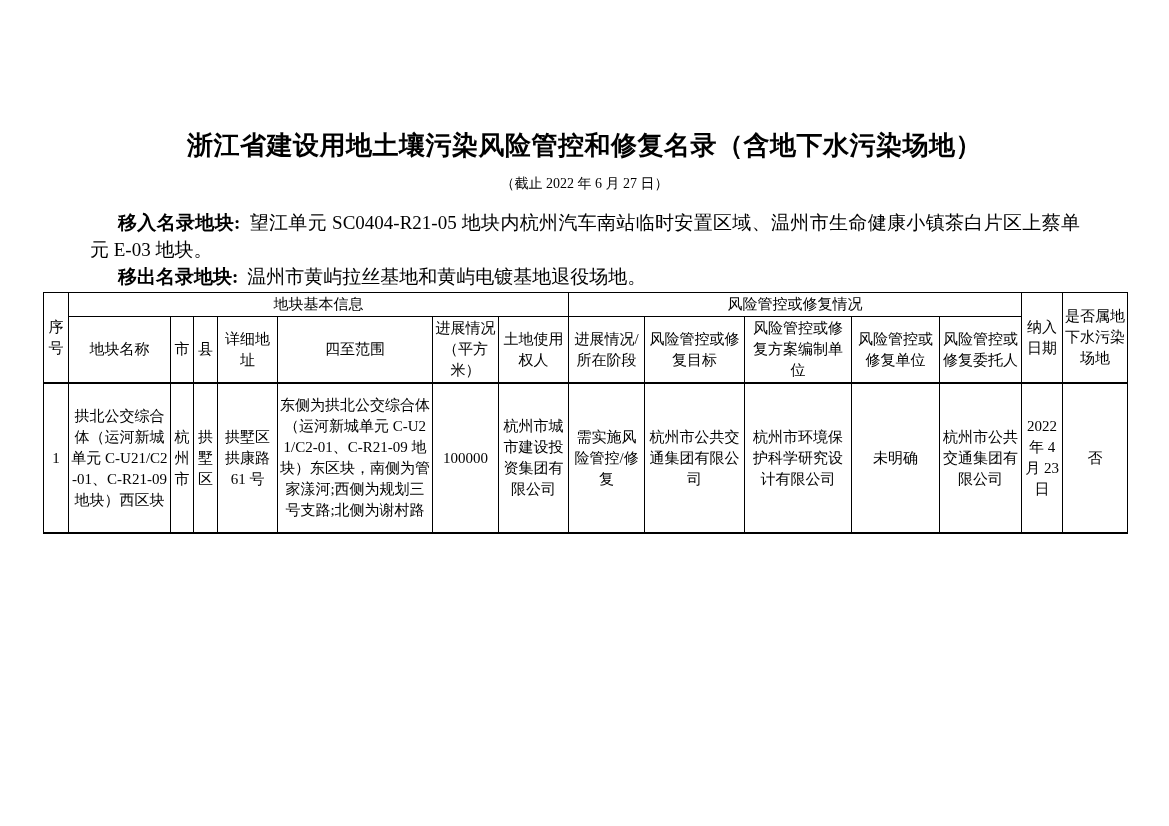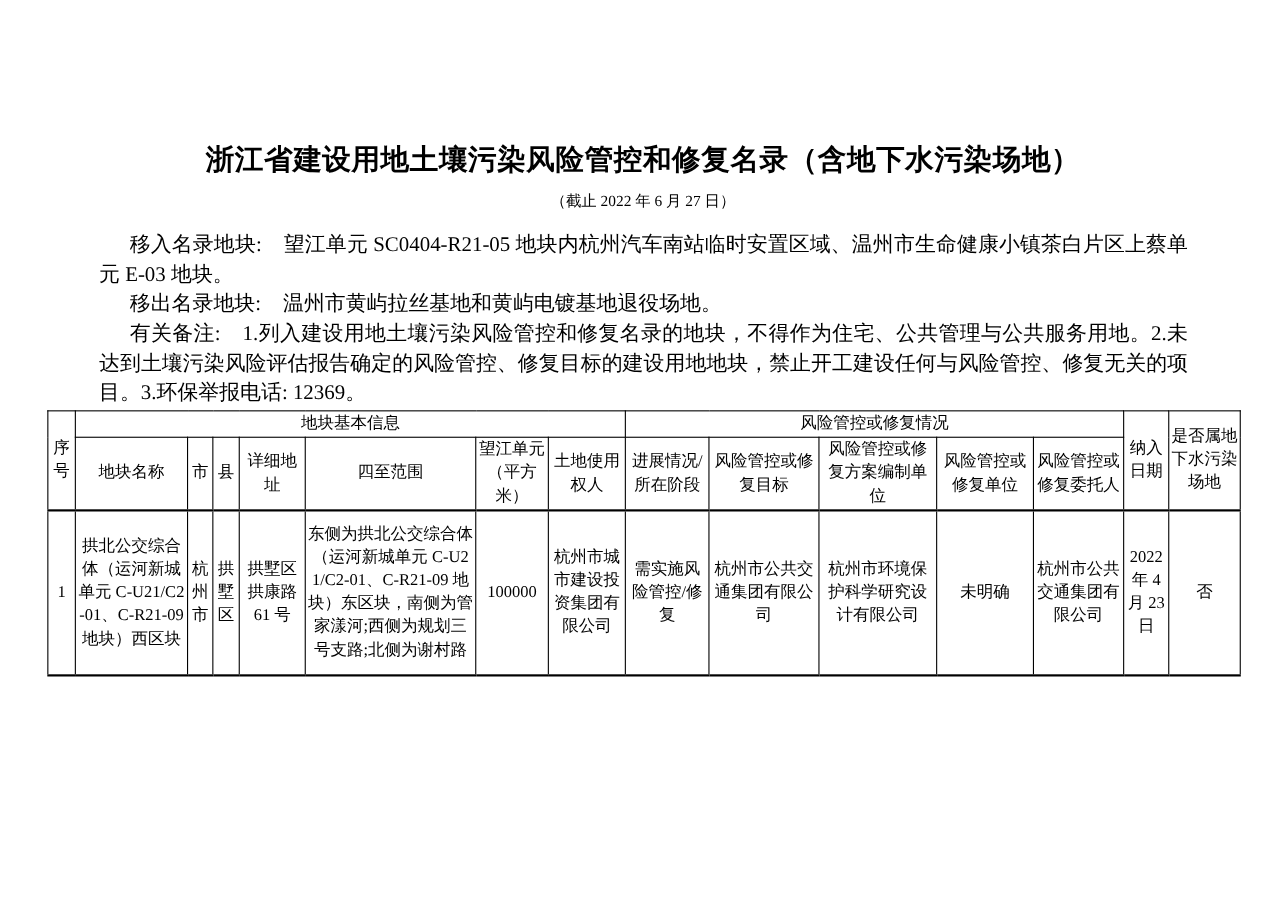--- a/index.html
+++ b/index.html
@@ -28,21 +28,21 @@
     line-height: 22px;
   }
   .body-text {
     margin: 14px 0 0 90px;
     width: 990px;
     font-size: 19px;
     line-height: 27px;
     text-align: justify;
   }
   .body-text p { margin: 0; text-indent: 28px; }
-  .plabel { font-weight: normal; margin-right: 20px; }
+  .plabel { font-weight: bold; margin-right: 9px; }
 
   table.listing {
     margin: 2px 0 0 43px;
     width: 1084px;
     table-layout: fixed;
     border-collapse: collapse;
     font-size: 15px;
     line-height: 21px;
   }
   table.listing th, table.listing td {
@@ -65,21 +65,20 @@
 
 <div class="doc">
 
   <h1 class="doc-title">浙江省建设用地土壤污染风险管控和修复名录（含地下水污染场地）</h1>
 
   <div class="doc-subtitle">（截止 2022 年 6 月 27 日）</div>
 
   <div class="body-text">
     <p><span class="plabel">移入名录地块:</span><span>望江单元 SC0404-R21-05 地块内杭州汽车南站临时安置区域、温州市生命健康小镇茶白片区上蔡单元 E-03 地块。</span></p>
     <p><span class="plabel">移出名录地块:</span><span>温州市黄屿拉丝基地和黄屿电镀基地退役场地。</span></p>
-    <p><span class="plabel">有关备注:</span><span>1.列入建设用地土壤污染风险管控和修复名录的地块，不得作为住宅、公共管理与公共服务用地。2.未达到土壤污染风险评估报告确定的风险管控、修复目标的建设用地地块，禁止开工建设任何与风险管控、修复无关的项目。3.环保举报电话: 12369。</span></p>
   </div>
 
   <table class="listing">
     <colgroup>
       <col style="width:25px">
         <col style="width:102px">
         <col style="width:23px">
         <col style="width:24px">
       <col style="width:60px">
         <col style="width:155px">
@@ -100,21 +99,21 @@
         <th colspan="5">风险管控或修复情况</th>
         <th rowspan="2">纳入日期</th>
         <th rowspan="2">是否属地下水污染场地</th>
       </tr>
       <tr class="sub-row">
         <th>地块名称</th>
         <th>市</th>
         <th>县</th>
         <th>详细地址</th>
         <th>四至范围</th>
-        <th>望江单元（平方米）</th>
+        <th>进展情况（平方米）</th>
         <th>土地使用权人</th>
         <th>进展情况/所在阶段</th>
         <th>风险管控或修复目标</th>
         <th>风险管控或修复方案编制单位</th>
         <th>风险管控或修复单位</th>
         <th>风险管控或修复委托人</th>
       </tr>
     </thead>
     <tbody>
       <tr>

